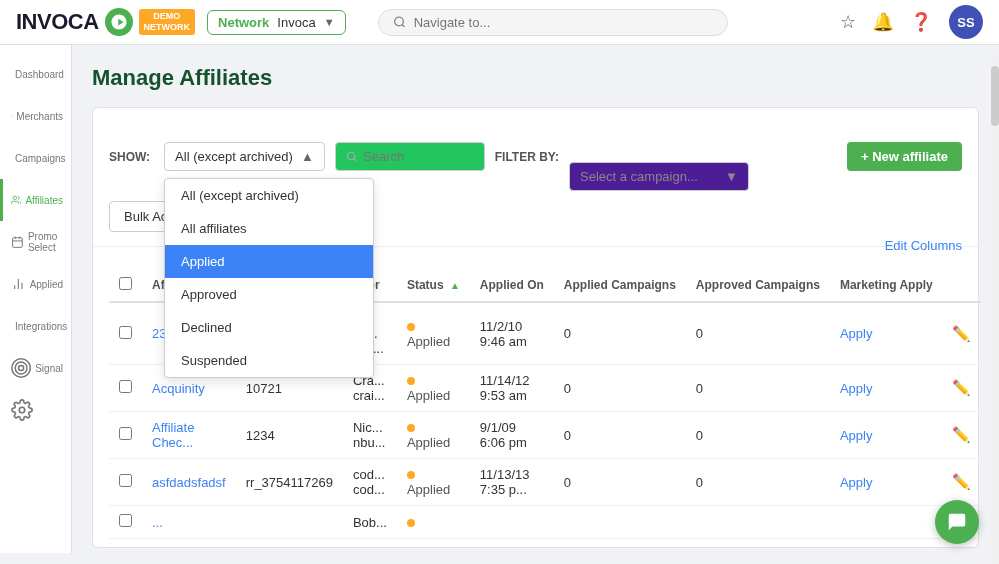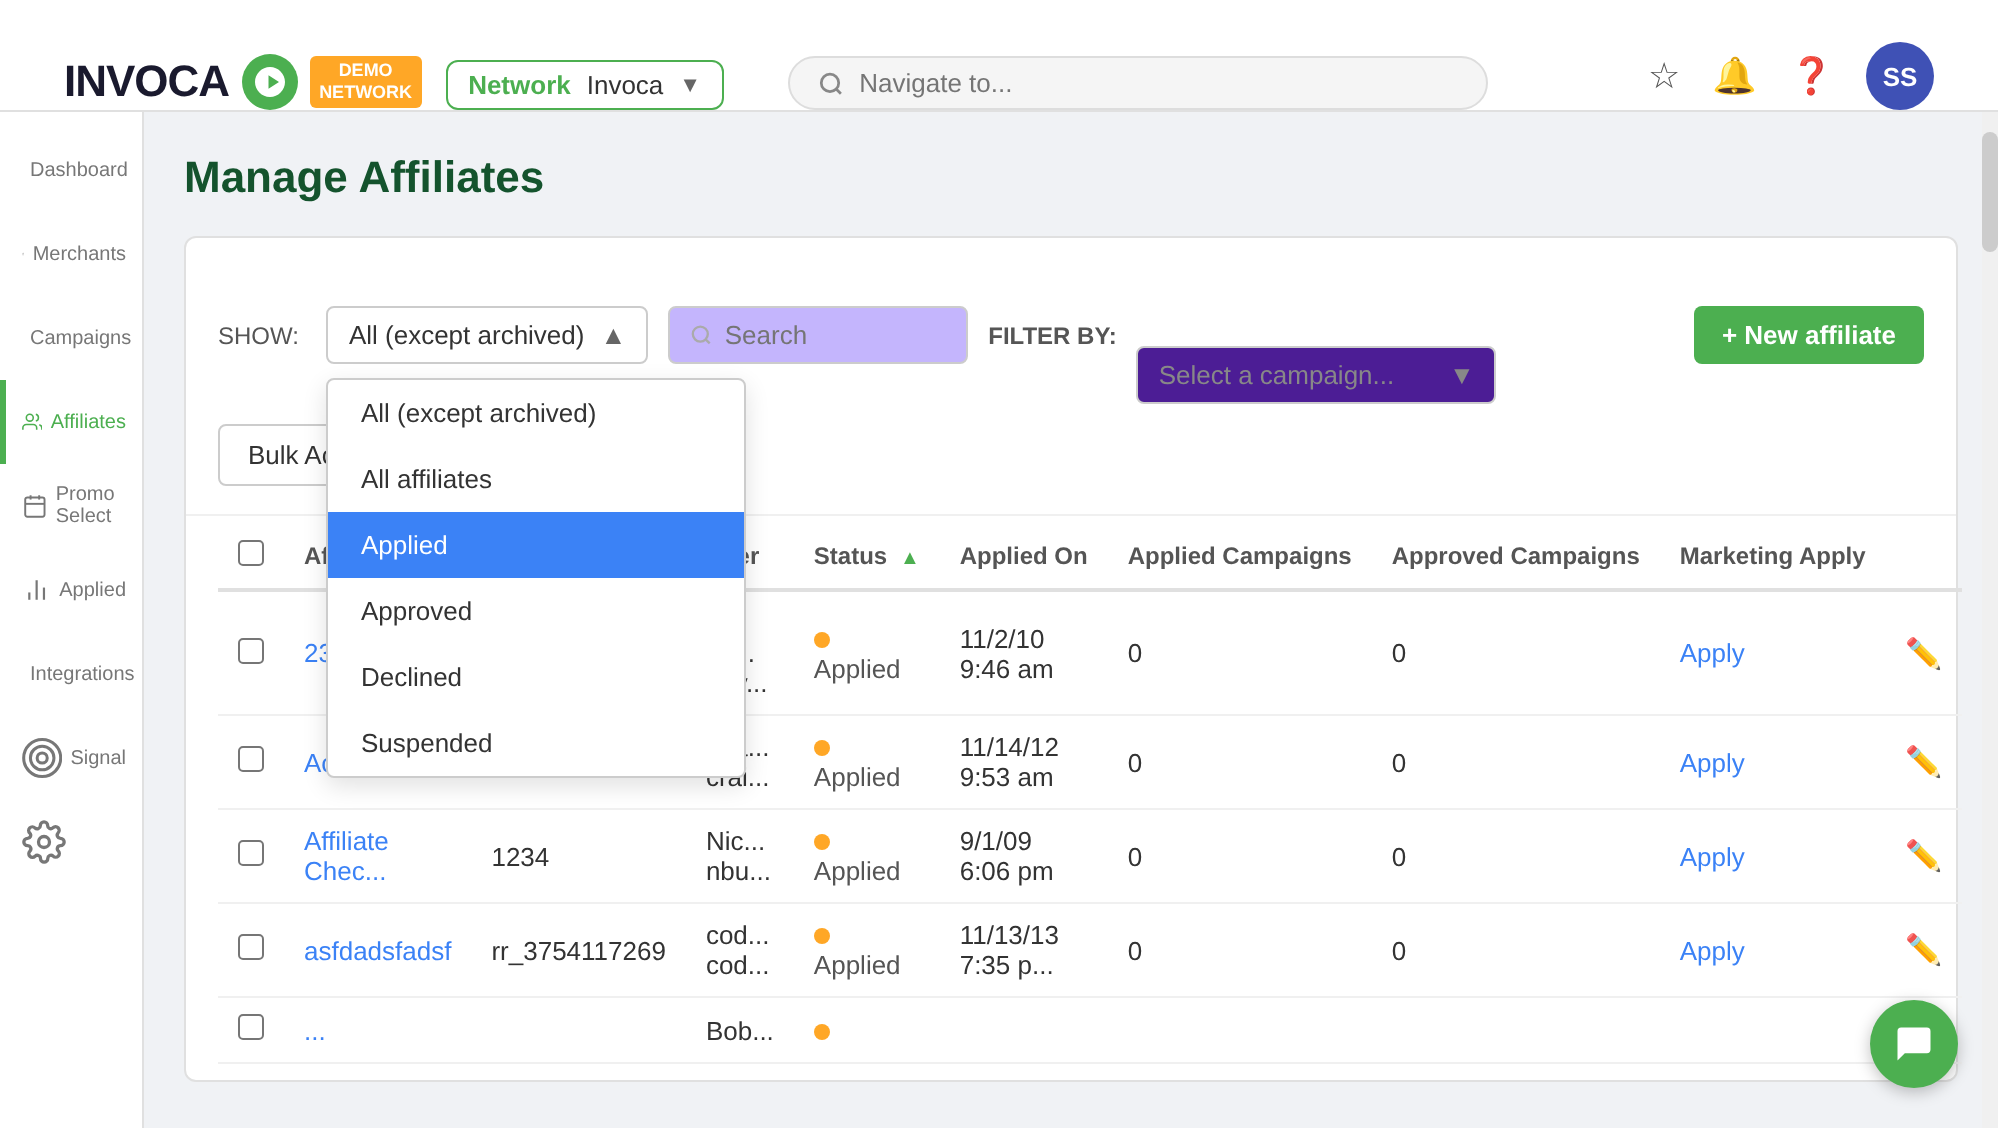--- a/index.html
+++ b/index.html
@@ -1,21 +1,21 @@
 <!DOCTYPE html>
 <html><head>
   <meta charset="utf-8">
   <style>
     * { box-sizing: border-box; margin: 0; padding: 0; }
     body { font-family: -apple-system, BlinkMacSystemFont, 'Segoe UI', sans-serif; font-size: 13px; background: #f0f2f5; color: #333; width: 999px; height: 564px; overflow: hidden; }
 
     
     .top-nav {
-      display: flex; align-items: flex-end; background: #fff; height: 56px;
-      border-bottom: 1px solid #e0e0e0; padding: 0 32px; gap: 12px; position: relative; z-index: 100;
+      display: flex; align-items: center; background: #fff; height: 45px;
+      border-bottom: 1px solid #e0e0e0; padding: 0 16px; gap: 12px; position: relative; z-index: 100;
     }
     .logo-area { display: flex; align-items: center; gap: 6px; }
     .logo-text { font-size: 22px; font-weight: 800; color: #1a1a2e; letter-spacing: -0.5px; }
     .logo-icon { background: #4caf50; border-radius: 50%; width: 28px; height: 28px; display: flex; align-items: center; justify-content: center; }
     .logo-icon svg { width: 18px; height: 18px; }
     .demo-badge { background: #ffa726; color: #fff; font-size: 9px; font-weight: 700; padding: 2px 5px; border-radius: 3px; line-height: 1.2; text-align: center; }
     .demo-badge span { display: block; }
     .network-selector { display: flex; align-items: center; background: #fff; border: 1.5px solid #4caf50; border-radius: 6px; padding: 4px 10px; gap: 8px; font-size: 13px; cursor: pointer; }
     .network-label { color: #4caf50; font-weight: 600; }
     .network-value { color: #333; font-weight: 500; }
@@ -38,25 +38,25 @@
     
     .main-content { flex: 1; background: #f0f2f5; overflow-y: auto; padding: 20px; }
     .page-header { margin-bottom: 16px; }
     .page-title { font-size: 22px; font-weight: 600; color: #14532d; }
 
     
     .content-card { background: #fff; border: 1px solid #e0e0e0; border-radius: 6px; padding: 0; }
     
     
     .toolbar { display: flex; align-items: center; padding: 14px 16px; gap: 10px; border-bottom: 1px solid #f0f0f0; flex-wrap: wrap; }
-    .show-label { font-size: 12px; font-weight: 400; color: #555; margin-right: 4px; }
+    .show-label { font-size: 12px; font-weight: 700; color: #555; margin-right: 4px; }
     .show-select { position: relative; display: inline-block; }
     .show-select-btn { display: flex; align-items: center; gap: 8px; border: 1px solid #ccc; border-radius: 4px; padding: 6px 10px; background: #fff; cursor: pointer; font-size: 13px; min-width: 160px; }
     .show-select-btn .chevron { margin-left: auto; color: #666; }
-    .search-box { display: flex; align-items: center; border: 1px solid #ccc; border-radius: 4px; padding: 6px 10px; background: #c4b5fd; flex: 0 0 150px; gap: 6px; }
+    .search-box { display: flex; align-items: center; border: 1px solid #ccc; border-radius: 4px; padding: 6px 10px; background: #22c55e; flex: 0 0 150px; gap: 6px; }
     .search-box input { border: none; outline: none; font-size: 13px; background: transparent; width: 100%; color: #333; }
     .filter-label { font-size: 12px; font-weight: 600; color: #555; }
     .campaign-select { border: 1px solid #ccc; border-radius: 4px; padding: 6px 10px; background: #4c1d95; font-size: 13px; color: #888; min-width: 180px; display: flex; align-items: center; gap: 8px; cursor: pointer; margin-top: 40px; }
     .campaign-select .chevron { margin-left: auto; color: #888; }
     .spacer { flex: 1; }
     .new-affiliate-btn { display: flex; align-items: center; gap: 6px; background: #4caf50; color: #fff; border: none; border-radius: 4px; padding: 7px 14px; font-size: 13px; font-weight: 600; cursor: pointer; justify-content: center; }
     .bulk-actions-btn { display: flex; align-items: center; gap: 6px; background: #fff; border: 1px solid #ccc; border-radius: 4px; padding: 7px 14px; font-size: 13px; cursor: pointer; color: #333; }
 
     
     .dropdown-overlay { position: absolute; top: 196px; left: 147px; background: #fff; border: 1px solid #ccc; border-radius: 4px; box-shadow: 0 4px 12px rgba(0,0,0,0.12); z-index: 200; min-width: 180px; }
@@ -263,20 +263,24 @@
           <span>+ New affiliate</span>
         </button>
 
         <button class="bulk-actions-btn">
           <span>Bulk Actions</span>
           <span>▼</span>
         </button>
       </div>
 
       <div class="table-area">
+        <div style="display:flex; justify-content:space-between; align-items:center; padding: 4px 0;">
+          <span class="no-affiliates-note"></span>
+          <a class="edit-columns">Edit Columns</a>
+        </div>
         <table>
           <thead>
             <tr>
               <th class="checkbox-cell"><input type="checkbox" style=""></th>
               <th>Affiliate</th>
               <th></th>
               <th>User</th>
               <th>Status <span class="sort-icon">▲</span></th>
               <th>Applied On</th>
               <th>Applied Campaigns</th>

